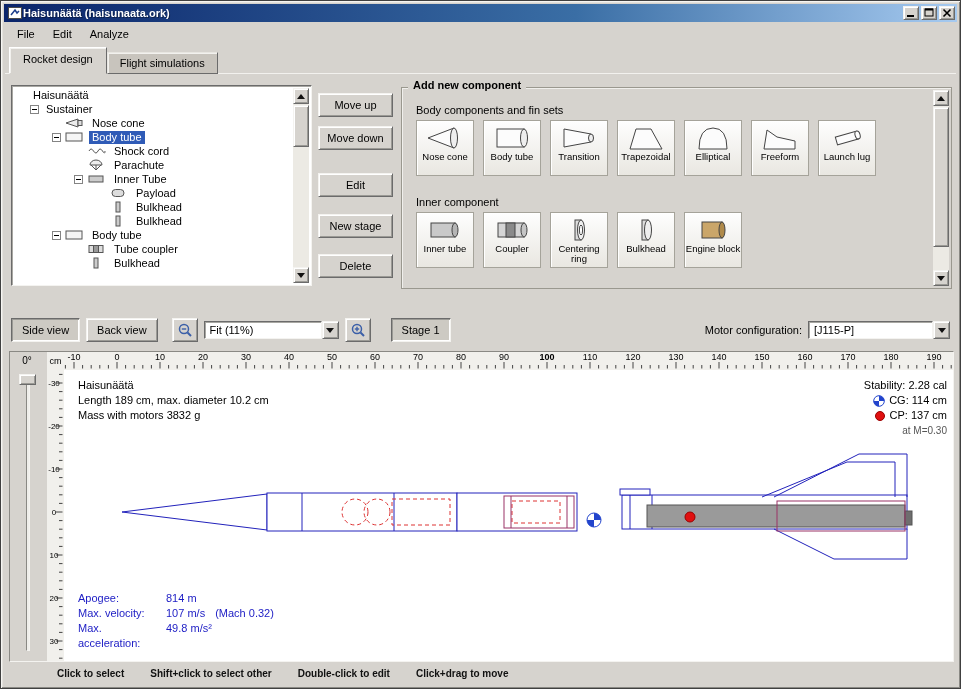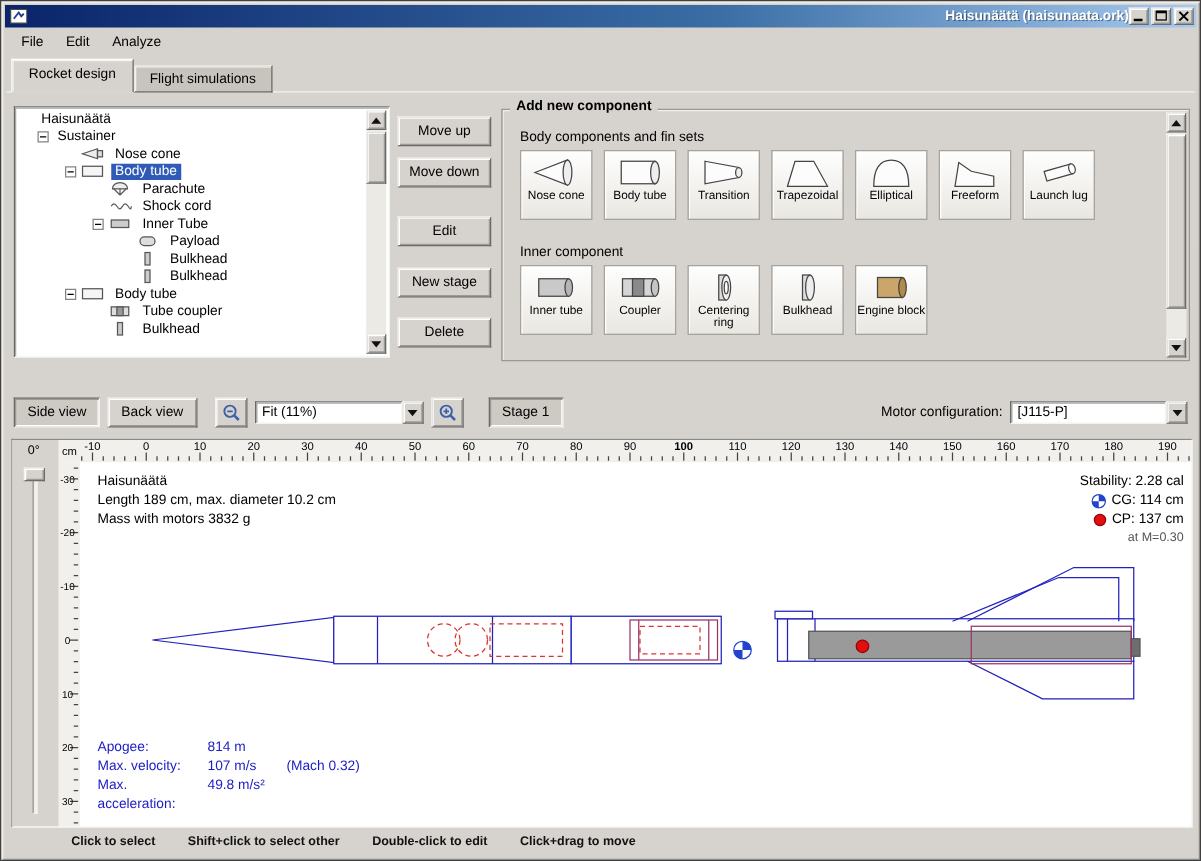--- a/index.html
+++ b/index.html
@@ -16,21 +16,21 @@
   .pressed { border-color:#6b6b6b #f4f3f0 #f4f3f0 #6b6b6b;
         box-shadow: inset 1px 1px 0 #9b9a95, inset -1px -1px 0 #ffffff; background:#cdcac3; }
   .sunken-field { background:#fff; border:1px solid; border-color:#6b6b6b #f4f3f0 #f4f3f0 #6b6b6b;
         box-shadow: inset 1px 1px 0 #a8a7a2; }
 
   
   .titlebar { position:absolute; top:3px; left:3px; right:3px; height:18px;
               background:linear-gradient(90deg,#0a246a,#3a6ea5 60%,#a6caf0);
               display:flex; align-items:center; padding:0 2px; }
   .tb-icon { width:16px; height:14px; margin-left:1px; display:flex; align-items:center; justify-content:center; }
-  .tb-title { flex:1; text-align:right; color:#fff; font-weight:bold; font-size:11px;
+  .tb-title { flex:1; text-align:left; color:#fff; font-weight:bold; font-size:11px;
               text-shadow:1px 1px 0 rgba(0,0,0,.4); white-space:nowrap; overflow:hidden; }
   .tb-btns { display:flex; gap:2px; }
   .tb-btn { width:16px; height:14px; display:flex; align-items:center; justify-content:center; cursor:default; }
 
   
   .menubar { position:absolute; top:22px; left:4px; right:4px; height:21px;
              display:flex; align-items:center; padding-left:4px; gap:2px; }
   .menu-item { padding:3px 8px; }
   .menu-item:first-child { text-decoration:none; }
 
@@ -107,21 +107,21 @@
   .draw-area { position:absolute; left:54px; top:18px; right:0; bottom:0; background:#fff; overflow:hidden; }
   svg text { font-family:"Liberation Sans", sans-serif; }
 
   .info-tl { position:absolute; left:14px; top:8px; line-height:15px; }
   .info-tr { position:absolute; right:6px; top:8px; text-align:right; line-height:15px; }
   .info-tr .stat-row { display:flex; justify-content:flex-end; align-items:center; gap:4px; }
   .mach-note { font-size:10px; color:#555; }
   .info-bl { position:absolute; left:14px; bottom:10px; color:#1c1cc4; line-height:15px; }
   .fs-row { display:flex; }
   .fs-label { width:88px; }
-  .fs-extra { margin-left:24px; }
+  .fs-extra { margin-left:10px; }
 
   .hint-bar { position:absolute; left:8px; top:663px; right:8px; height:18px;
               display:flex; align-items:center; gap:26px; padding-left:48px;
               font-size:10px; font-weight:600; color:#111; }
 </style>
 </head>
 <body>
 
 <div class="window">
 
@@ -202,36 +202,36 @@
             </svg>
         </span>
         <span class="tlabel selected">Body tube</span>
       </div>
 
       <div class="tree-row">
         <span class="tspacer" style="width:44px"></span>
         <span class="expander"></span>
         <span class="ticon">
           <svg width="20" height="12">
+              <path d="M2 6 Q4 2 6.5 6 T11 6 T15.5 6 T18 6" fill="none" stroke="#555"></path>
+            </svg>
+        </span>
+        <span class="tlabel">Shock cord</span>
+      </div>
+
+      <div class="tree-row">
+        <span class="tspacer" style="width:44px"></span>
+        <span class="expander"></span>
+        <span class="ticon">
+          <svg width="20" height="12">
               <path d="M3 6 A6 5 0 0 1 15 6 Z" fill="#eee" stroke="#555"></path>
               <path d="M4 6 L9 11 M9 6 L9 11 M14 6 L9 11" stroke="#555" fill="none"></path>
             </svg>
         </span>
         <span class="tlabel">Parachute</span>
-      </div>
-
-      <div class="tree-row">
-        <span class="tspacer" style="width:44px"></span>
-        <span class="expander"></span>
-        <span class="ticon">
-          <svg width="20" height="12">
-              <path d="M2 6 Q4 2 6.5 6 T11 6 T15.5 6 T18 6" fill="none" stroke="#555"></path>
-            </svg>
-        </span>
-        <span class="tlabel">Shock cord</span>
       </div>
 
 
       <div class="tree-row">
         <span class="tspacer" style="width:44px"></span>
         <span class="expander">
             <span class="box"></span>
           </span>
         <span class="ticon">
           <svg width="20" height="12">

